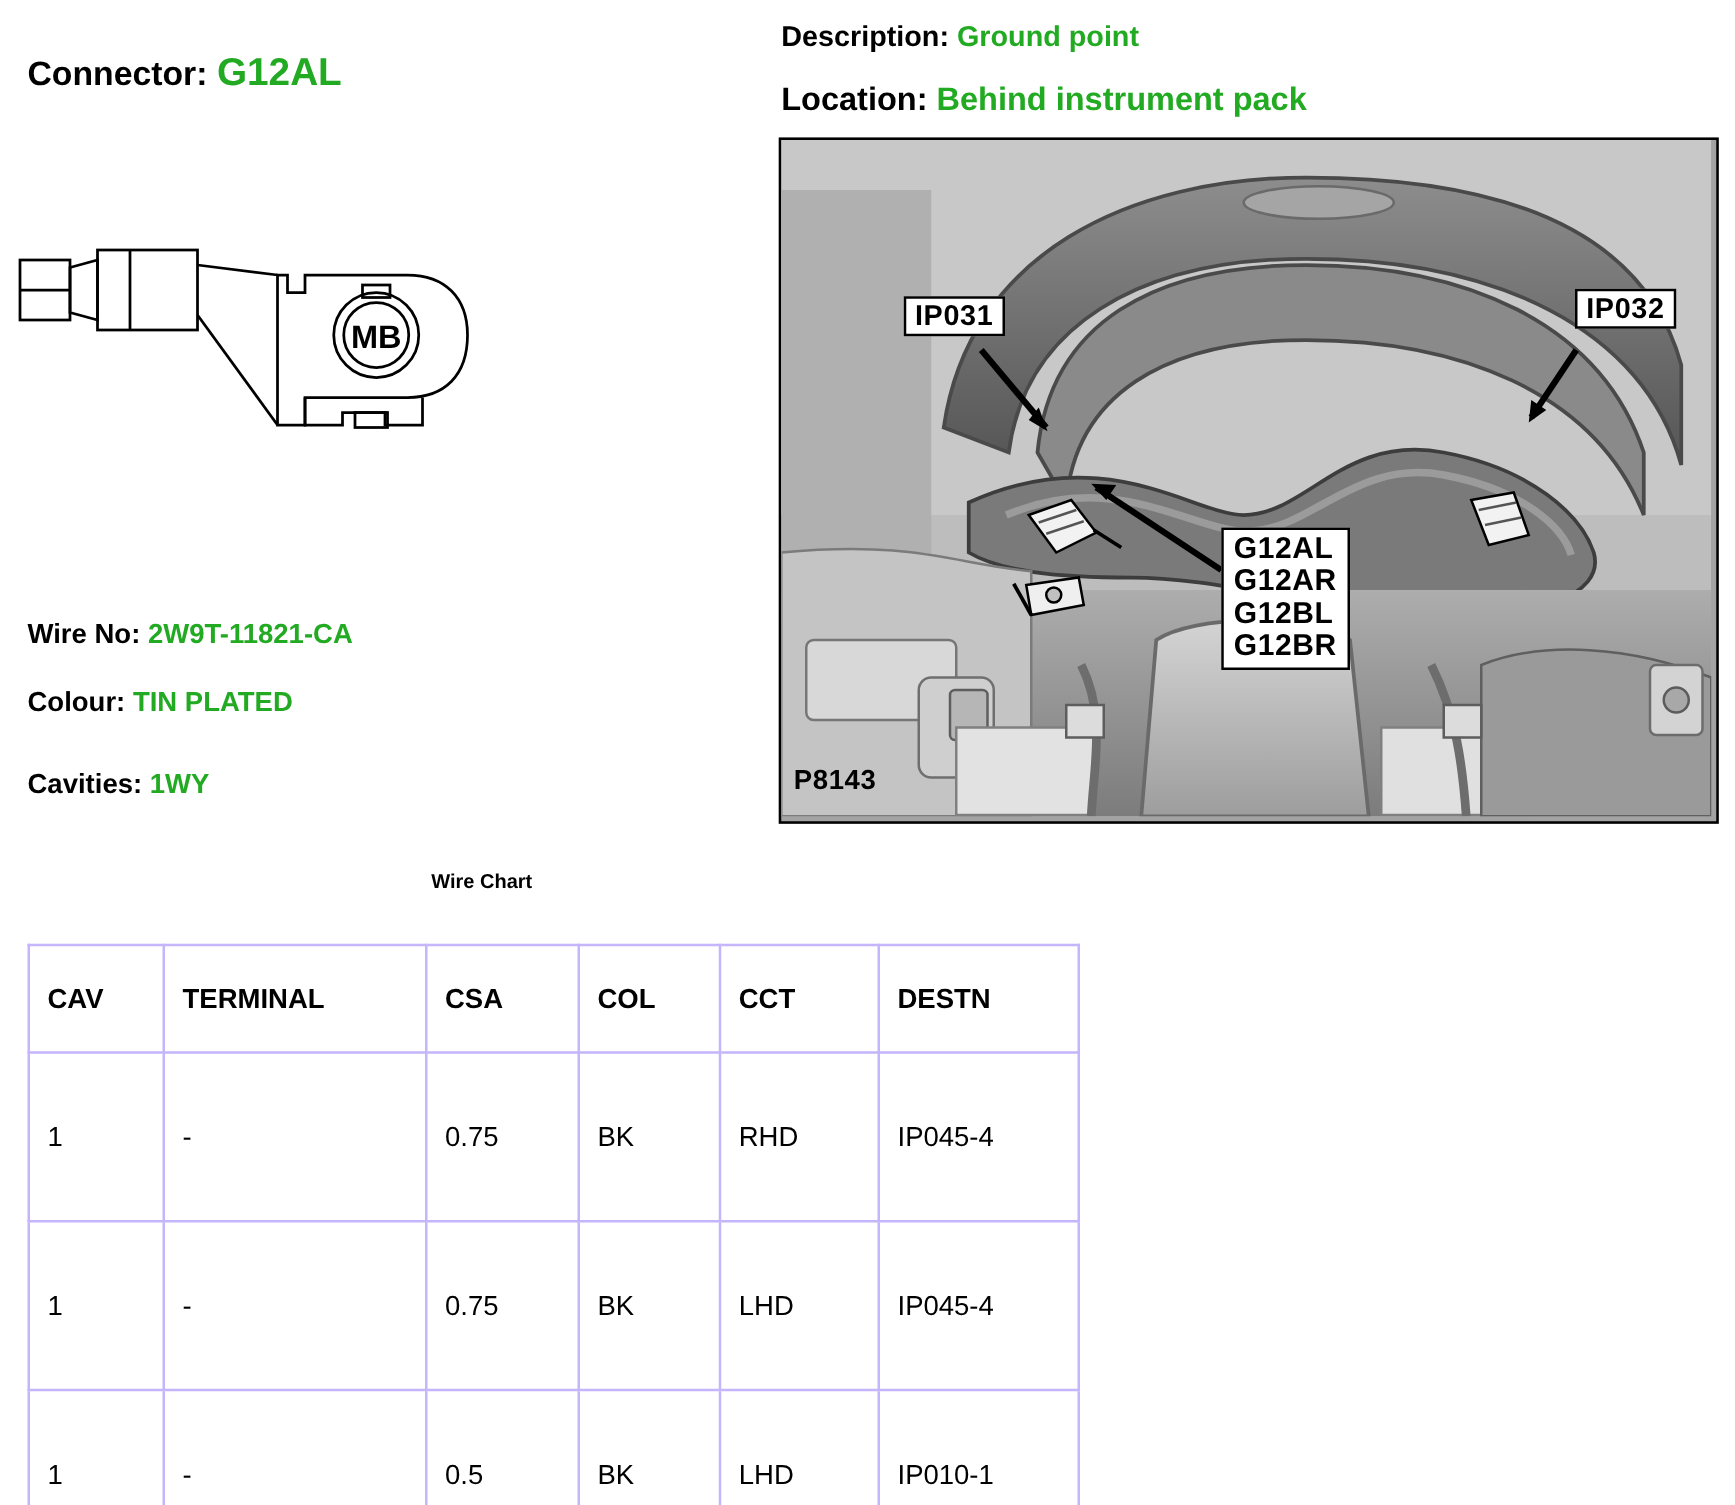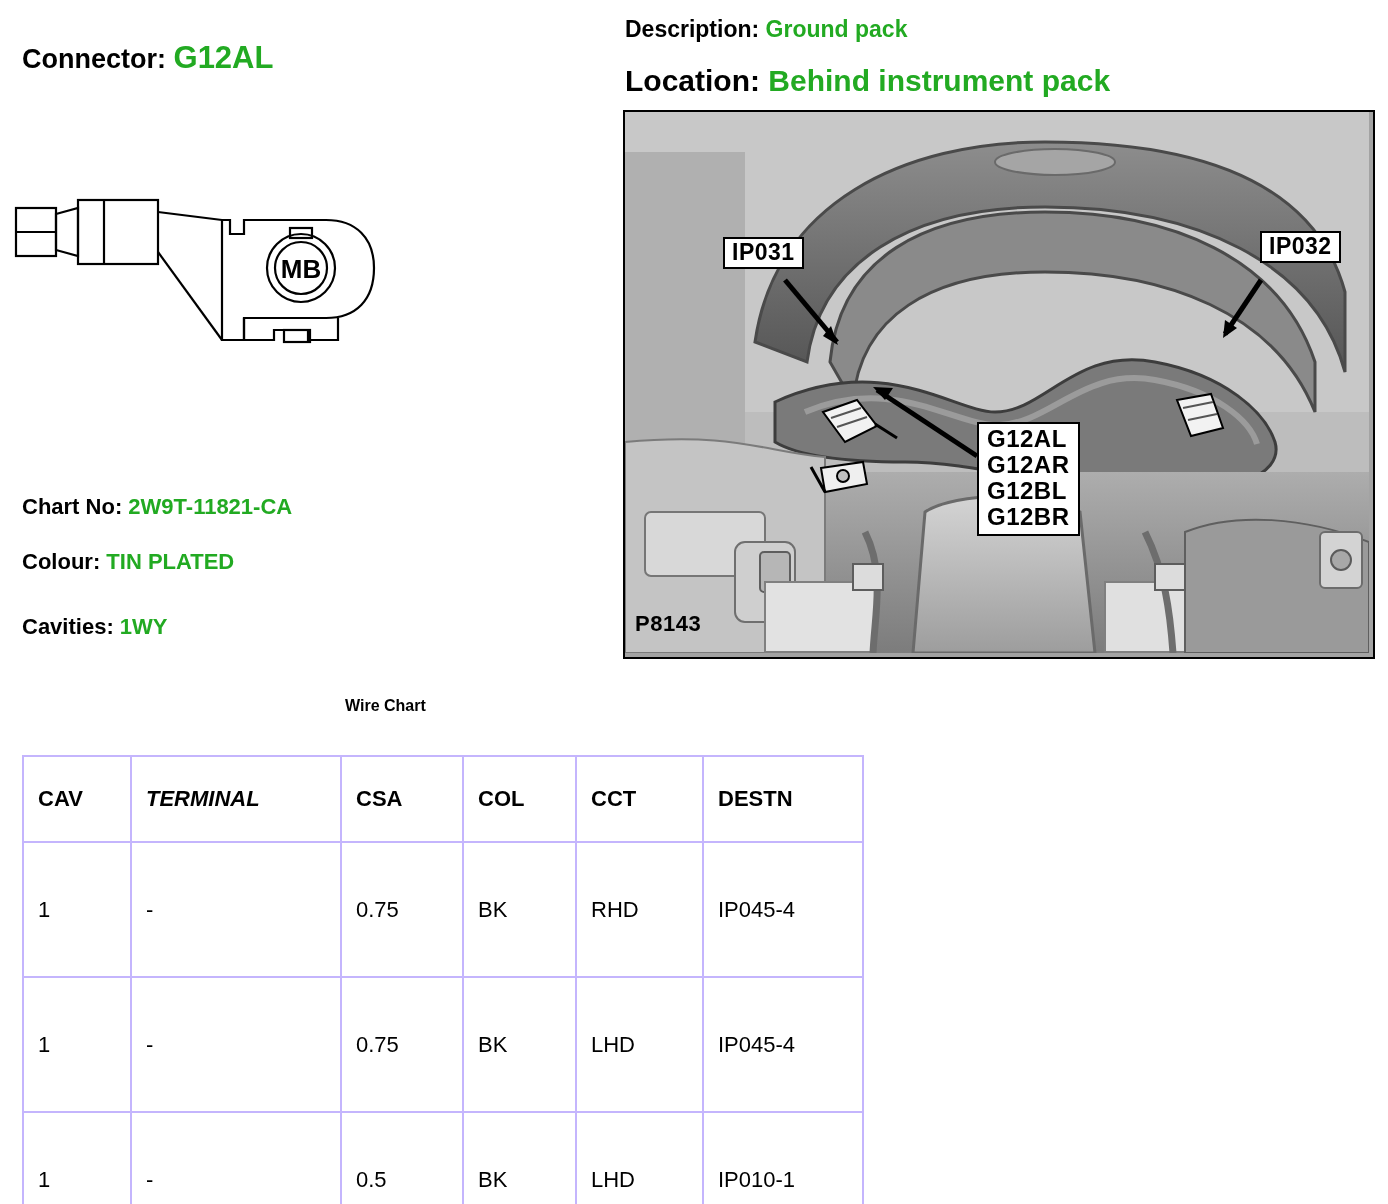--- a/index.html
+++ b/index.html
@@ -22,21 +22,21 @@
     font-weight: bold;
     white-space: nowrap;
   }
   .lbl { color: #000000; }
   .val { color: #22aa22; }
 
   #connector-line { left: 22px; top: 14px; font-size: 27px; margin-top: 26px; }
   #connector-line .val { font-size: 31px; }
 
   #description-line { left: 625px; top: 16px; font-size: 23px; }
-  #location-line    { left: 625px; top: 64px; font-size: 30px; }
+  #location-line    { left: 625px; top: 64px; font-size: 26px; }
 
   #partno-line   { left: 22px; top: 494px; font-size: 22px; }
   #colour-line   { left: 22px; top: 549px; font-size: 22px; }
   #cavities-line { left: 22px; top: 614px; font-size: 22px; }
 
   
   #connector-drawing {
     position: absolute;
     left: 8px;
     top: 190px;
@@ -104,38 +104,38 @@
     vertical-align: middle;
     padding: 0 14px;
     font-weight: normal;
   }
   #wire-table th {
     font-weight: bold;
     height: 84px;
   }
   #wire-table td { height: 133px; }
   #wire-table .c-cav  { width: 78px; }
-  #wire-table .c-term { width: 180px; font-style: italic; }
+  #wire-table .c-term { width: 180px; }
   #wire-table .c-csa  { width: 92px; }
   #wire-table .c-col  { width: 83px; }
   #wire-table .c-cct  { width: 97px; }
   #wire-table .c-dest { width: 130px; }
   .dest-cell { line-height: 1.25; }
 </style>
 </head>
 <body>
 
 <div class="hdr-line" id="connector-line">
   <span class="lbl">Connector:</span>
   <span class="val">G12AL</span>
 </div>
 
 <div class="hdr-line" id="description-line">
   <span class="lbl">Description:</span>
-  <span class="val">Ground pack</span>
+  <span class="val">Ground point</span>
 </div>
 
 <div class="hdr-line" id="location-line">
   <span class="lbl">Location:</span>
   <span class="val">Behind instrument pack</span>
 </div>
 
 <div id="connector-drawing">
   <svg width="400" height="200" viewBox="0 0 400 200">
     <g fill="none" stroke="#000000" stroke-width="2.2">
@@ -160,21 +160,21 @@
 
       <circle cx="293" cy="78" r="34"></circle>
       <circle cx="293" cy="78" r="26"></circle>
       <rect x="282" y="38" width="22" height="10"></rect>
     </g>
     <text x="293" y="88" text-anchor="middle" font-family="Liberation Sans, sans-serif" font-size="26" font-weight="bold" fill="#000000">MB</text>
   </svg>
 </div>
 
 <div class="hdr-line" id="partno-line">
-  <span class="lbl">Chart No:</span>
+  <span class="lbl">Wire No:</span>
   <span class="val">2W9T-11821-CA</span>
 </div>
 <div class="hdr-line" id="colour-line">
   <span class="lbl">Colour:</span>
   <span class="val">TIN PLATED</span>
 </div>
 <div class="hdr-line" id="cavities-line">
   <span class="lbl">Cavities:</span>
   <span class="val">1WY</span>
 </div>

